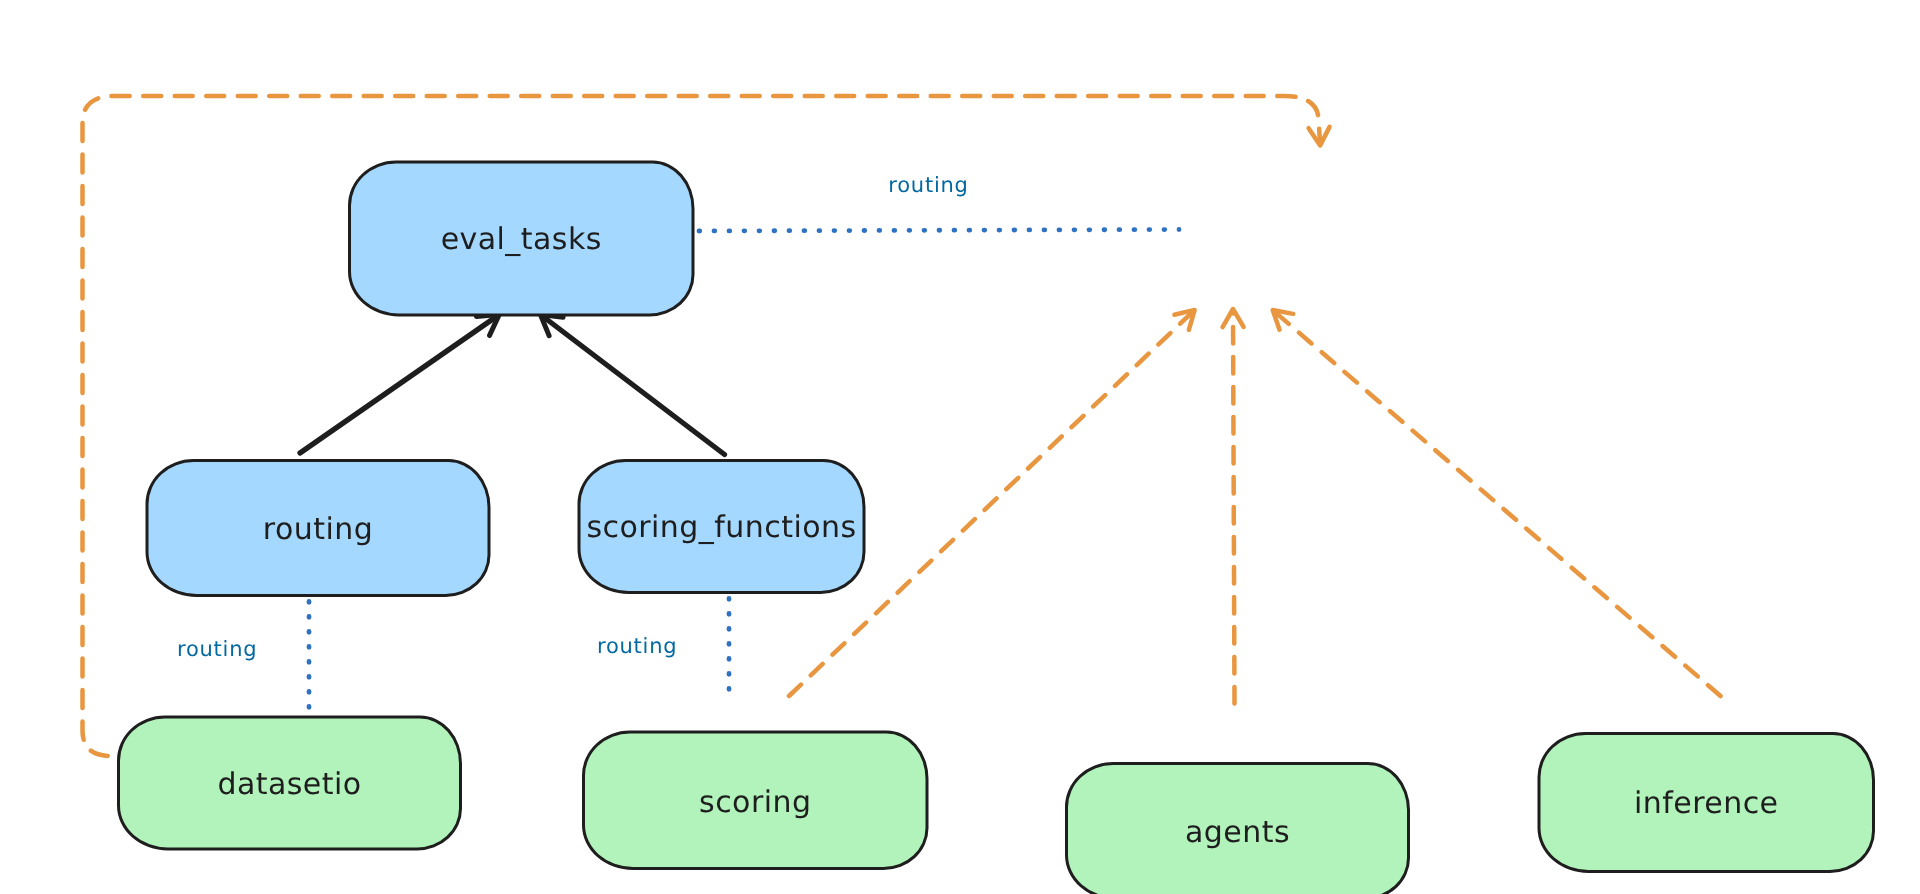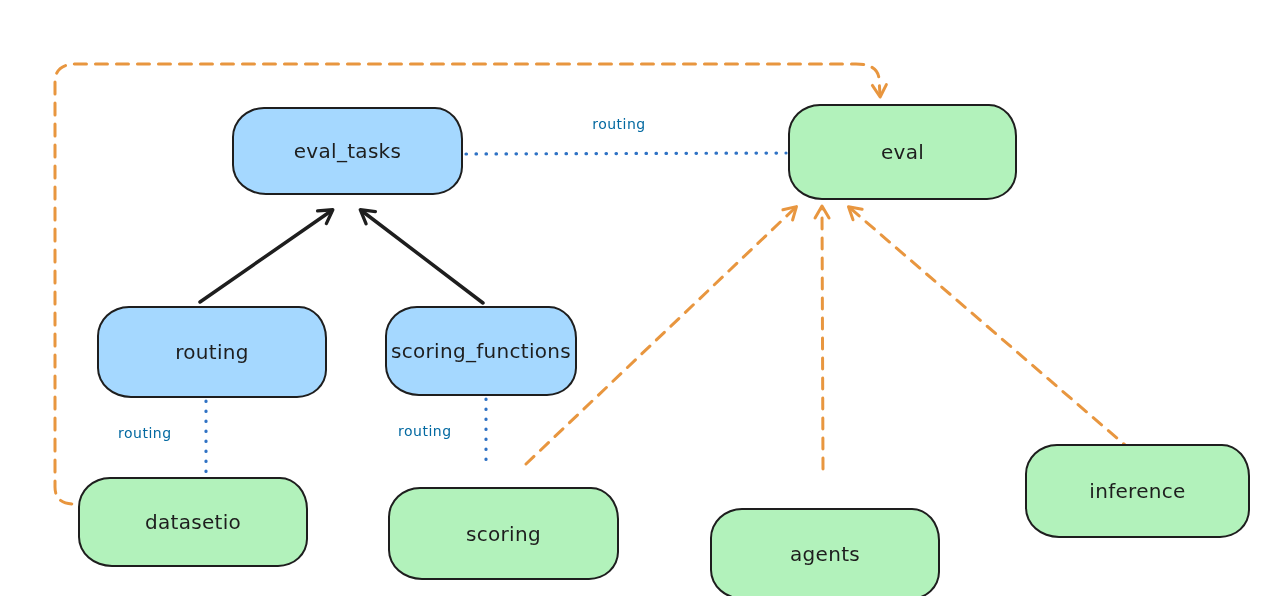--- a/index.html
+++ b/index.html
@@ -65,27 +65,24 @@
     <path d="M466,154 L786,153" fill="none" stroke="#2f72c4" stroke-width="3.2" stroke-linecap="round" stroke-dasharray="0.5 9.5"></path>
     <path d="M206,401 L206,474" fill="none" stroke="#2f72c4" stroke-width="3.2" stroke-linecap="round" stroke-dasharray="0.5 9.5"></path>
     <path d="M486,399 L486,466" fill="none" stroke="#2f72c4" stroke-width="3.2" stroke-linecap="round" stroke-dasharray="0.5 9.5"></path>
 
     <path d="M93,504 L74,504 Q55,504 55,487 L55,82 Q55,64 76,64 L856,64 Q878,64 879,79 L880,95" fill="none" stroke="#e8963f" stroke-width="3" stroke-linecap="round" stroke-dasharray="12 9" marker-end="url(#mO)"></path>
     <path d="M526,464 L795,208" fill="none" stroke="#e8963f" stroke-width="3" stroke-linecap="round" stroke-dasharray="11 9" marker-end="url(#mO)"></path>
     <path d="M823,469 L822,208" fill="none" stroke="#e8963f" stroke-width="3" stroke-linecap="round" stroke-dasharray="11 9" marker-end="url(#mO)"></path>
     <path d="M1147,464 L850,208" fill="none" stroke="#e8963f" stroke-width="3" stroke-linecap="round" stroke-dasharray="11 9" marker-end="url(#mO)"></path>
   </svg>
 
-  <div class="node blue" style="left:232px;  top:107px; width:231px; height:88px;">
+  <div class="node blue" style="left:232px;  top:107px; width:231px; height:104px;">
     <span>eval_tasks</span>
   </div>
 
-  <div class="node green" style="left:788px;  top:104px; width:229px; height:96px;">
-    <span>eval</span>
-  </div>
 
   <div class="node blue" style="left:97px;   top:306px; width:230px; height:92px;">
     <span>routing</span>
   </div>
 
   <div class="node blue" style="left:385px;  top:306px; width:192px; height:90px;">
     <span>scoring_functions</span>
   </div>
 
   <div class="node green" style="left:78px;   top:477px; width:230px; height:90px;">
@@ -93,21 +90,21 @@
   </div>
 
   <div class="node green" style="left:388px;  top:487px; width:231px; height:93px;">
     <span>scoring</span>
   </div>
 
   <div class="node green" style="left:710px;  top:472px; width:230px; height:92px;margin-top:36px;">
     <span>agents</span>
   </div>
 
-  <div class="node green" style="left:1025px; top:444px; width:225px; height:94px;">
+  <div class="node green" style="left:1025px; top:488px; width:225px; height:94px;">
     <span>inference</span>
   </div>
 
   <div class="edge-label centered" style="left:559px; top:116px; width:120px;">routing</div>
 
   <div class="edge-label" style="left:118px; top:425px;">routing</div>
 
   <div class="edge-label" style="left:398px; top:423px;">routing</div>
 
 </div>

